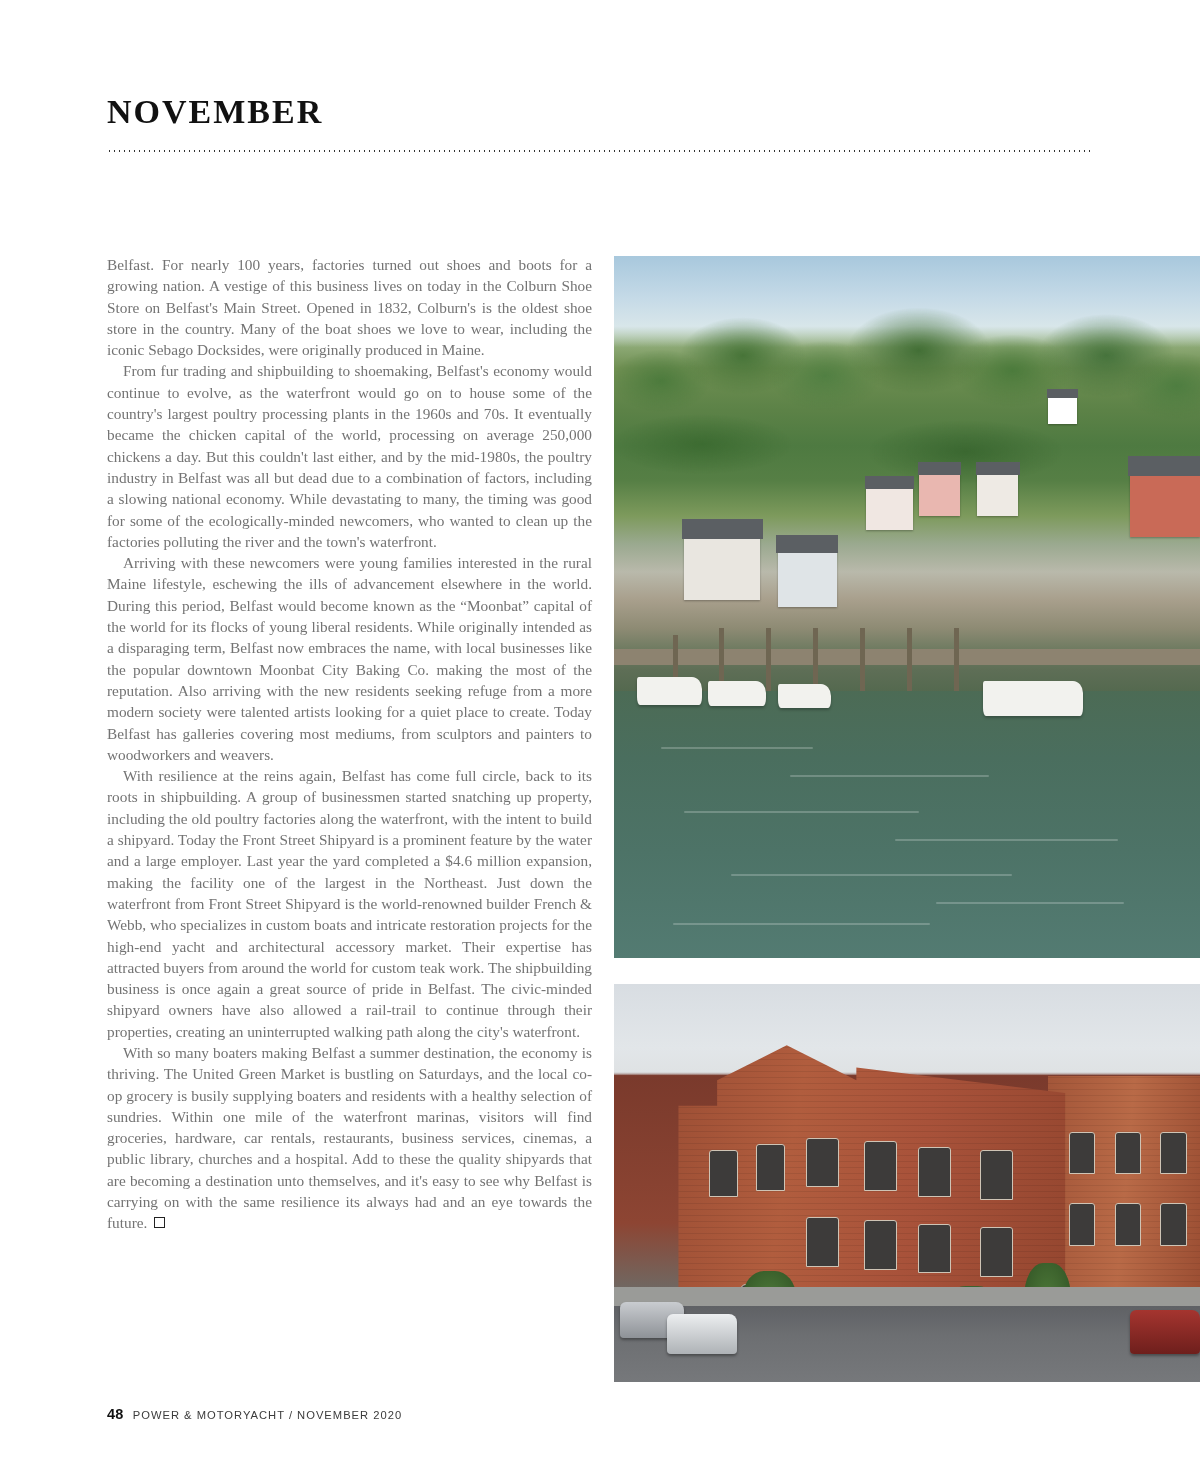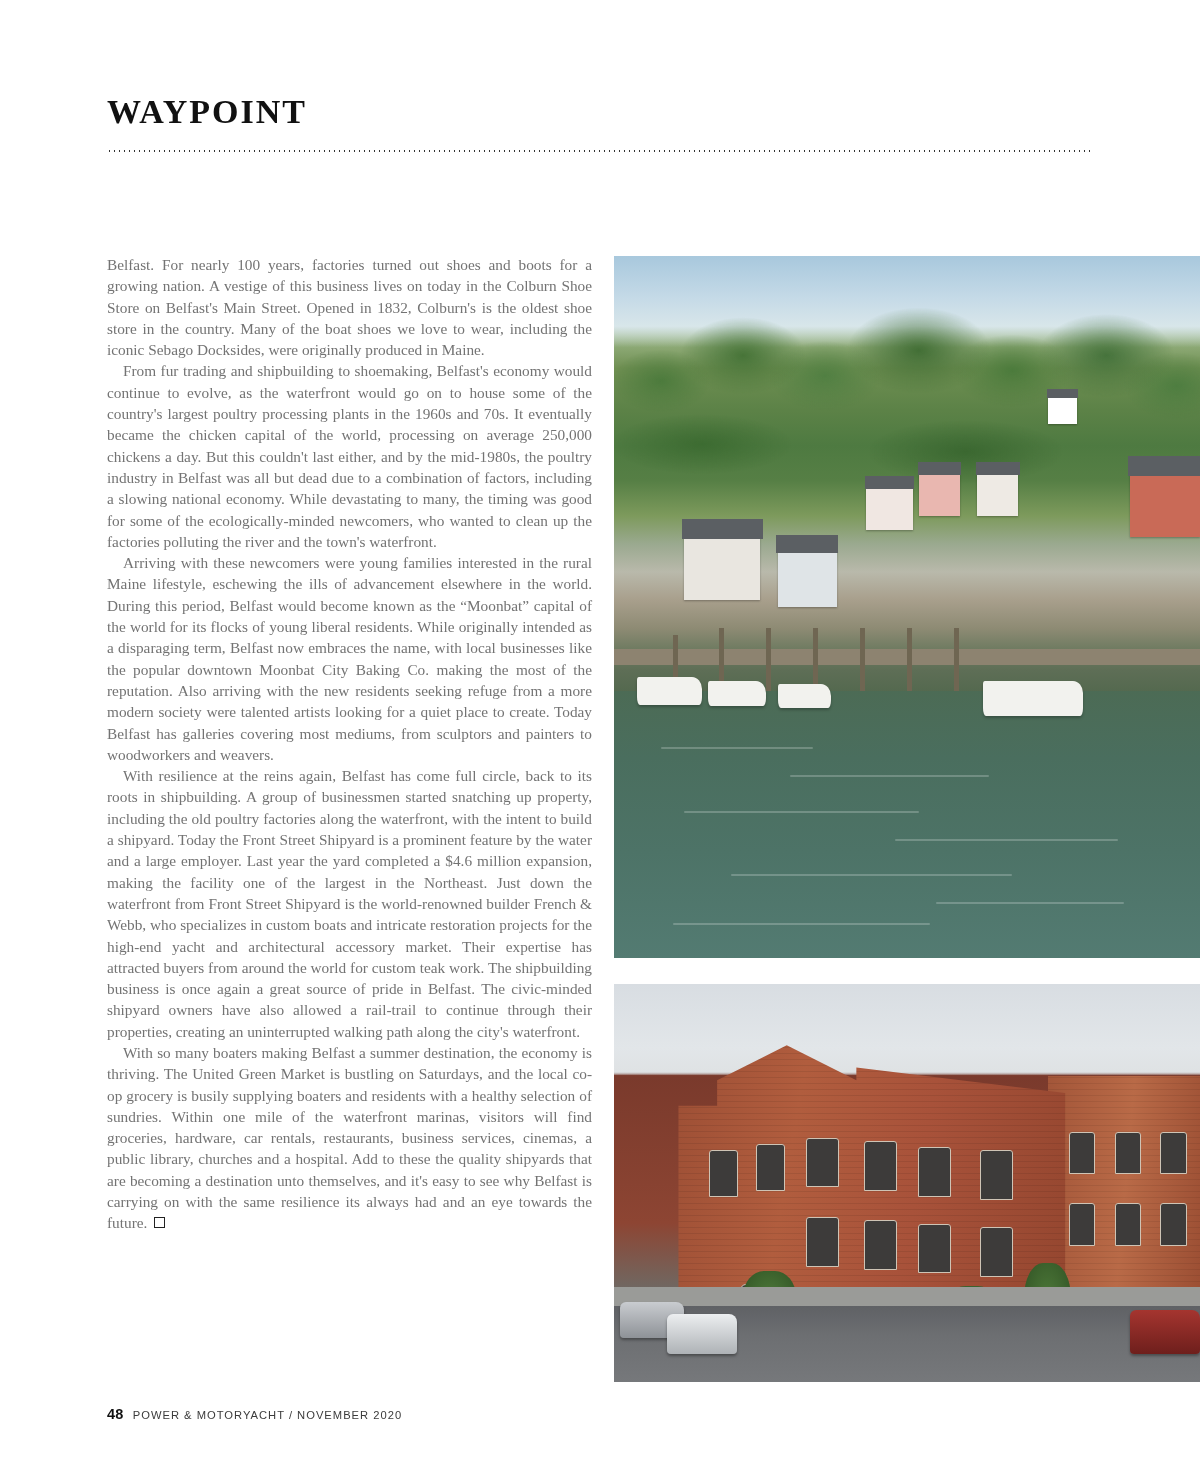--- a/index.html
+++ b/index.html
@@ -271,21 +271,21 @@
     letter-spacing: 1.0px;
     color: #3b3b3b;
   }
 </style>
 </head>
 <body>
 
 <div class="page">
 
   <div class="masthead">
-    <h1 class="masthead-title">WAYPOINT</h1>
+    <h1 class="masthead-title">NOVEMBER</h1>
   </div>
   <div class="masthead-rule"></div>
 
   <div class="text-column">
     <p>Belfast. For nearly 100 years, factories turned out shoes and boots for a growing nation. A vestige of this business lives on today in the Colburn Shoe Store on Belfast's Main Street. Opened in 1832, Colburn's is the oldest shoe store in the country. Many of the boat shoes we love to wear, including the iconic Sebago Docksides, were originally produced in Maine.</p>
     <p>From fur trading and shipbuilding to shoemaking, Belfast's economy would continue to evolve, as the waterfront would go on to house some of the country's largest poultry processing plants in the 1960s and 70s. It eventually became the chicken capital of the world, processing on average 250,000 chickens a day. But this couldn't last either, and by the mid-1980s, the poultry industry in Belfast was all but dead due to a combination of factors, including a slowing national economy. While devastating to many, the timing was good for some of the ecologically-minded newcomers, who wanted to clean up the factories polluting the river and the town's waterfront.</p>
     <p>Arriving with these newcomers were young families interested in the rural Maine lifestyle, eschewing the ills of advancement elsewhere in the world. During this period, Belfast would become known as the “Moonbat” capital of the world for its flocks of young liberal residents. While originally intended as a disparaging term, Belfast now embraces the name, with local businesses like the popular downtown Moonbat City Baking Co. making the most of the reputation. Also arriving with the new residents seeking refuge from a more modern society were talented artists looking for a quiet place to create. Today Belfast has galleries covering most mediums, from sculptors and painters to woodworkers and weavers.</p>
     <p>With resilience at the reins again, Belfast has come full circle, back to its roots in shipbuilding. A group of businessmen started snatching up property, including the old poultry factories along the waterfront, with the intent to build a shipyard. Today the Front Street Shipyard is a prominent feature by the water and a large employer. Last year the yard completed a $4.6 million expansion, making the facility one of the largest in the Northeast. Just down the waterfront from Front Street Shipyard is the world-renowned builder French &amp; Webb, who specializes in custom boats and intricate restoration projects for the high-end yacht and architectural accessory market. Their expertise has attracted buyers from around the world for custom teak work. The shipbuilding business is once again a great source of pride in Belfast. The civic-minded shipyard owners have also allowed a rail-trail to continue through their properties, creating an uninterrupted walking path along the city's waterfront.</p>
     <p><span>With so many boaters making Belfast a summer destination, the economy is thriving. The United Green Market is bustling on Saturdays, and the local co-op grocery is busily supplying boaters and residents with a healthy selection of sundries. Within one mile of the waterfront marinas, visitors will find groceries, hardware, car rentals, restaurants, business services, cinemas, a public library, churches and a hospital. Add to these the quality shipyards that are becoming a destination unto themselves, and it's easy to see why Belfast is carrying on with the same resilience its always had and an eye towards the future.</span><span class="endmark"></span></p>
   </div>

